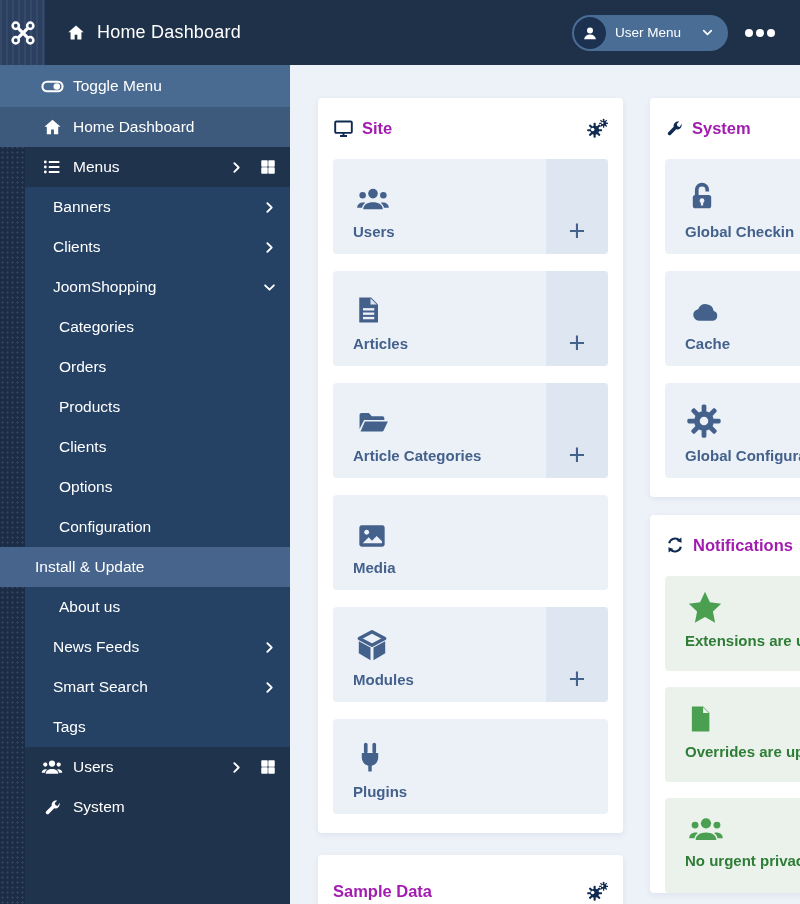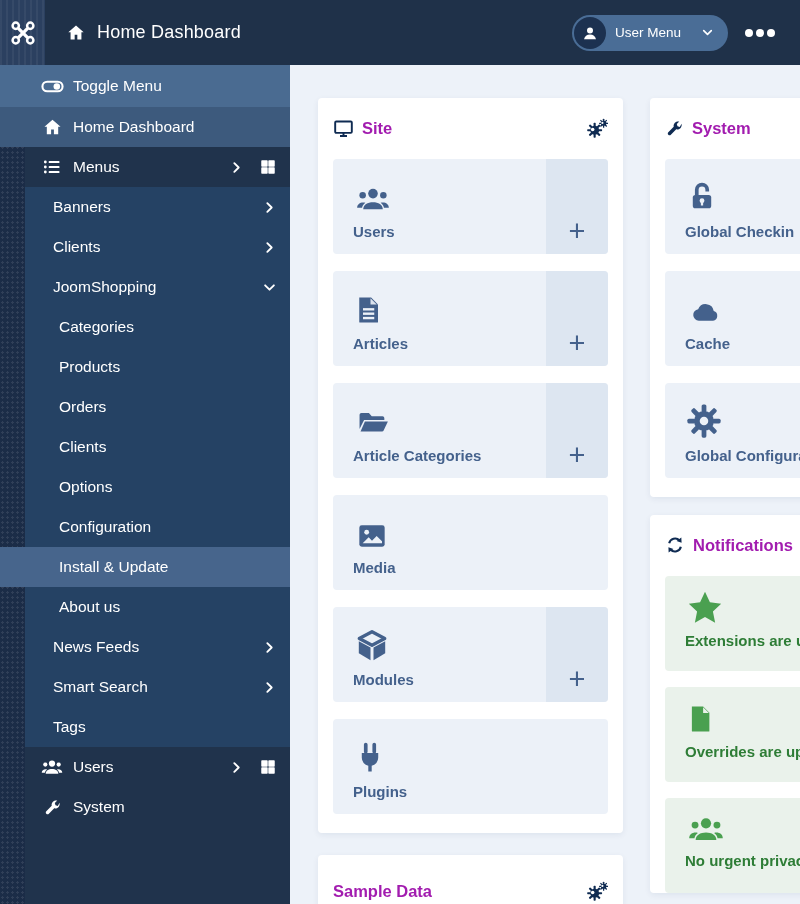--- a/index.html
+++ b/index.html
@@ -33,21 +33,21 @@
   .s-row { position: relative; height: 40px; display: flex; align-items: center;
     color: #fff; font-size: 15.5px; cursor: pointer; padding-left: 28px; }
   .s-row .ico { width: 24px; margin-left: 12px; margin-right: 9px; display: flex; justify-content: center; color: #fff; }
   .row-toggle { height: 42px; background: #4a6b91; }
   .row-home { background: #3d5a7d; }
   .right-icons { position: absolute; right: 13px; display: flex; align-items: center; gap: 15px; }
   .submenu { position: relative; margin-left: 25px; background: #254264; }
   .submenu .s-row { }
   .submenu .s-row.lvl2 { padding-left: 34px; }
   .sub-chev { position: absolute; right: 13px; display: flex; }
-  .submenu .s-row.active { margin-left: -25px; padding-left: 59px; background: #47658c; }
+  .submenu .s-row.active { margin-left: -25px; padding-left: 35px; background: #47658c; }
 
   
   .main { position: absolute; left: 290px; top: 65px; width: 510px; height: 839px;
     background: #edf2f9; overflow: hidden; }
   .card { position: absolute; background: #fff; border-radius: 4px; padding: 15px;
     box-shadow: 0 2px 6px rgba(20,40,80,.07); }
   #card-site   { left: 28px;  top: 33px;  width: 305px; height: 735px; }
   #card-sample { left: 28px;  top: 790px; width: 305px; height: 114px; }
   #card-system { left: 360px; top: 33px;  width: 305px; height: 399px; }
   #card-notif  { left: 360px; top: 450px; width: 305px; height: 378px; }
@@ -232,24 +232,24 @@
       <span class="sub-chev">
           <svg width="15" height="15" viewBox="0 0 24 24">
             <use href="#sym-chev-d"></use>
           </svg>
         </span>
     </div>
     <div class="s-row lvl2">
         <span>Categories</span>
       </div>
     <div class="s-row lvl2">
+        <span>Orders</span>
+      </div>
+    <div class="s-row lvl2">
         <span>Products</span>
-      </div>
-    <div class="s-row lvl2">
-        <span>Orders</span>
       </div>
     <div class="s-row lvl2">
         <span>Clients</span>
       </div>
     <div class="s-row lvl2">
         <span>Options</span>
       </div>
     <div class="s-row lvl2">
         <span>Configuration</span>
       </div>

